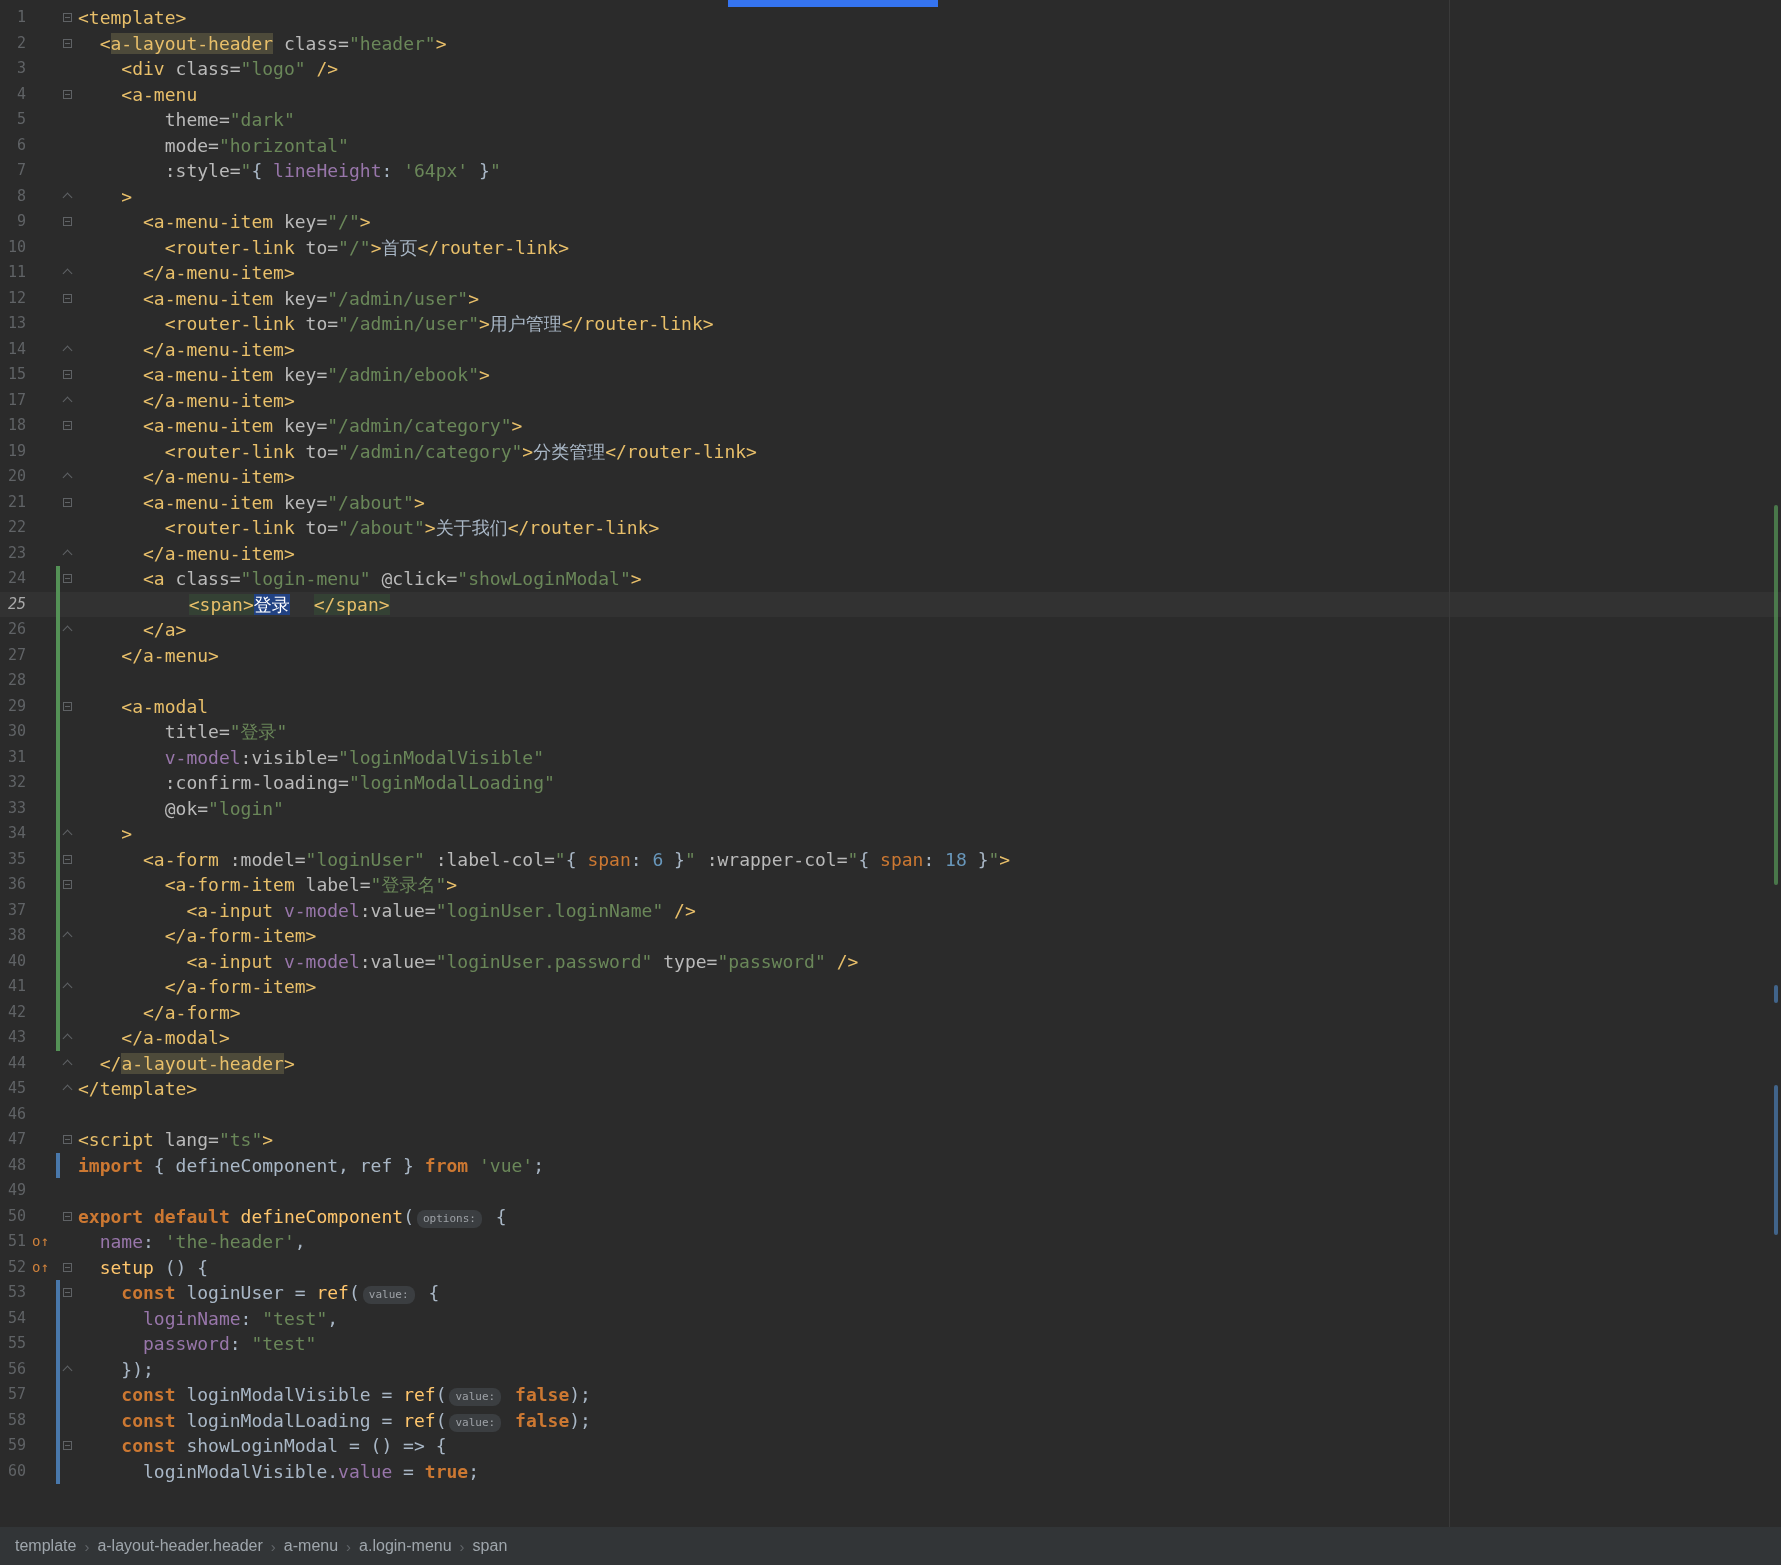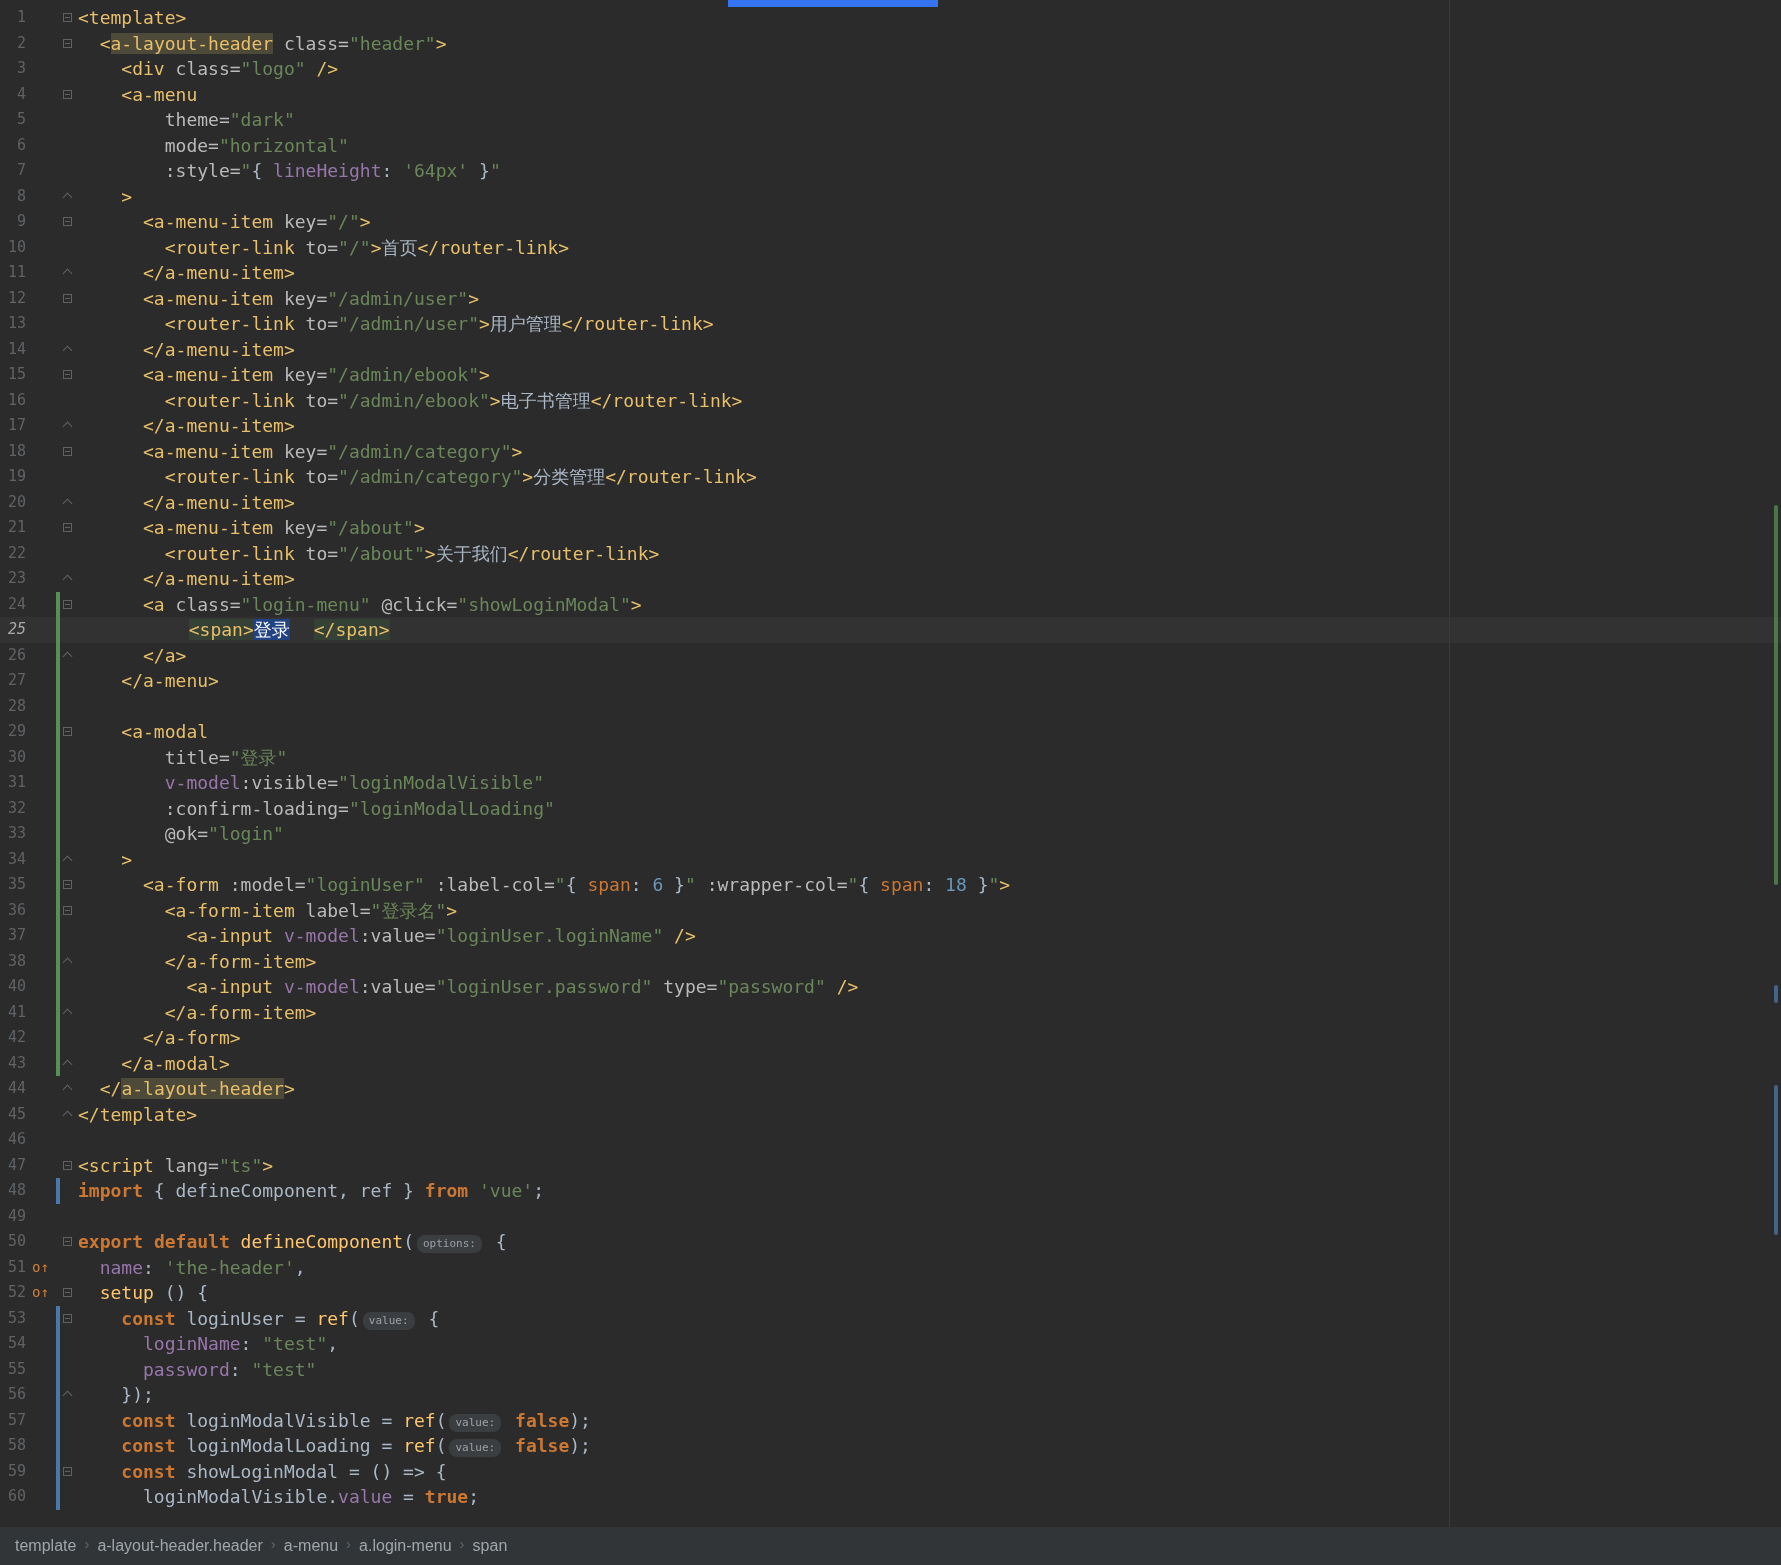--- a/index.html
+++ b/index.html
@@ -73,21 +73,20 @@
       <div class="line"><span class="num">6</span><span class="codeln"><span class="tk-p">        </span><span class="tk-a">mode=</span><span class="tk-s">"horizontal"</span></span></div>
       <div class="line"><span class="num">7</span><span class="codeln"><span class="tk-p">        </span><span class="tk-a">:style=</span><span class="tk-s">"</span><span class="tk-p">{ </span><span class="tk-v">lineHeight</span><span class="tk-p">: </span><span class="tk-s">'64px'</span><span class="tk-p"> }</span><span class="tk-s">"</span></span></div>
       <div class="line"><span class="num">8</span><span class="fold-e"></span><span class="codeln"><span class="tk-p">    </span><span class="tk-t">&gt;</span></span></div>
       <div class="line"><span class="num">9</span><span class="fold-s"></span><span class="codeln"><span class="tk-p">      </span><span class="tk-t">&lt;a-menu-item</span><span class="tk-a"> key=</span><span class="tk-s">"/"</span><span class="tk-t">&gt;</span></span></div>
       <div class="line"><span class="num">10</span><span class="codeln"><span class="tk-p">        </span><span class="tk-t">&lt;router-link</span><span class="tk-a"> to=</span><span class="tk-s">"/"</span><span class="tk-t">&gt;</span><span class="tk-p">首页</span><span class="tk-t">&lt;/router-link&gt;</span></span></div>
       <div class="line"><span class="num">11</span><span class="fold-e"></span><span class="codeln"><span class="tk-p">      </span><span class="tk-t">&lt;/a-menu-item&gt;</span></span></div>
       <div class="line"><span class="num">12</span><span class="fold-s"></span><span class="codeln"><span class="tk-p">      </span><span class="tk-t">&lt;a-menu-item</span><span class="tk-a"> key=</span><span class="tk-s">"/admin/user"</span><span class="tk-t">&gt;</span></span></div>
       <div class="line"><span class="num">13</span><span class="codeln"><span class="tk-p">        </span><span class="tk-t">&lt;router-link</span><span class="tk-a"> to=</span><span class="tk-s">"/admin/user"</span><span class="tk-t">&gt;</span><span class="tk-p">用户管理</span><span class="tk-t">&lt;/router-link&gt;</span></span></div>
       <div class="line"><span class="num">14</span><span class="fold-e"></span><span class="codeln"><span class="tk-p">      </span><span class="tk-t">&lt;/a-menu-item&gt;</span></span></div>
       <div class="line"><span class="num">15</span><span class="fold-s"></span><span class="codeln"><span class="tk-p">      </span><span class="tk-t">&lt;a-menu-item</span><span class="tk-a"> key=</span><span class="tk-s">"/admin/ebook"</span><span class="tk-t">&gt;</span></span></div>
-      <div class="line"><span class="num">16</span><span class="codeln"><span class="tk-p">        </span><span class="tk-t">&lt;router-link</span><span class="tk-a"> to=</span><span class="tk-s">"/admin/ebook"</span><span class="tk-t">&gt;</span><span class="tk-p">电子书管理</span><span class="tk-t">&lt;/router-link&gt;</span></span></div>
       <div class="line"><span class="num">17</span><span class="fold-e"></span><span class="codeln"><span class="tk-p">      </span><span class="tk-t">&lt;/a-menu-item&gt;</span></span></div>
       <div class="line"><span class="num">18</span><span class="fold-s"></span><span class="codeln"><span class="tk-p">      </span><span class="tk-t">&lt;a-menu-item</span><span class="tk-a"> key=</span><span class="tk-s">"/admin/category"</span><span class="tk-t">&gt;</span></span></div>
       <div class="line"><span class="num">19</span><span class="codeln"><span class="tk-p">        </span><span class="tk-t">&lt;router-link</span><span class="tk-a"> to=</span><span class="tk-s">"/admin/category"</span><span class="tk-t">&gt;</span><span class="tk-p">分类管理</span><span class="tk-t">&lt;/router-link&gt;</span></span></div>
       <div class="line"><span class="num">20</span><span class="fold-e"></span><span class="codeln"><span class="tk-p">      </span><span class="tk-t">&lt;/a-menu-item&gt;</span></span></div>
       <div class="line"><span class="num">21</span><span class="fold-s"></span><span class="codeln"><span class="tk-p">      </span><span class="tk-t">&lt;a-menu-item</span><span class="tk-a"> key=</span><span class="tk-s">"/about"</span><span class="tk-t">&gt;</span></span></div>
       <div class="line"><span class="num">22</span><span class="codeln"><span class="tk-p">        </span><span class="tk-t">&lt;router-link</span><span class="tk-a"> to=</span><span class="tk-s">"/about"</span><span class="tk-t">&gt;</span><span class="tk-p">关于我们</span><span class="tk-t">&lt;/router-link&gt;</span></span></div>
       <div class="line"><span class="num">23</span><span class="fold-e"></span><span class="codeln"><span class="tk-p">      </span><span class="tk-t">&lt;/a-menu-item&gt;</span></span></div>
       <div class="line"><span class="num">24</span><span class="gbar add"></span><span class="fold-s"></span><span class="codeln"><span class="tk-p">      </span><span class="tk-t">&lt;a</span><span class="tk-a"> class=</span><span class="tk-s">"login-menu"</span><span class="tk-a"> @click=</span><span class="tk-s">"showLoginModal"</span><span class="tk-t">&gt;</span></span></div>
       <div class="line cur"><span class="num">25</span><span class="gbar add"></span><span class="codeln"><span class="tk-p">        </span><span class="tk-sp">&lt;span&gt;</span><span class="tk-sel">登录</span><span class="tk-sp">&lt;/span&gt;</span></span></div>
       <div class="line"><span class="num">26</span><span class="gbar add"></span><span class="fold-e"></span><span class="codeln"><span class="tk-p">      </span><span class="tk-t">&lt;/a&gt;</span></span></div>
@@ -127,21 +126,21 @@
     </div>
   <div class="margin-guide"></div>
   <div class="scrollbar">
     <div class="stripe s1"></div>
     <div class="stripe s2"></div>
     <div class="stripe s3"></div>
   </div>
 </div>
 
 <div class="breadcrumb-bar">
-  <div class="breadcrumbs" style="display:flex;align-items:flex-start;">
+  <div class="breadcrumbs" style="display:flex;align-items:center;">
       <span class="crumb">template</span>
       <span class="crumb-sep">›</span>
       <span class="crumb">a-layout-header.header</span>
       <span class="crumb-sep">›</span>
       <span class="crumb">a-menu</span>
       <span class="crumb-sep">›</span>
       <span class="crumb">a.login-menu</span>
       <span class="crumb-sep">›</span>
       <span class="crumb">span</span>
     </div>

